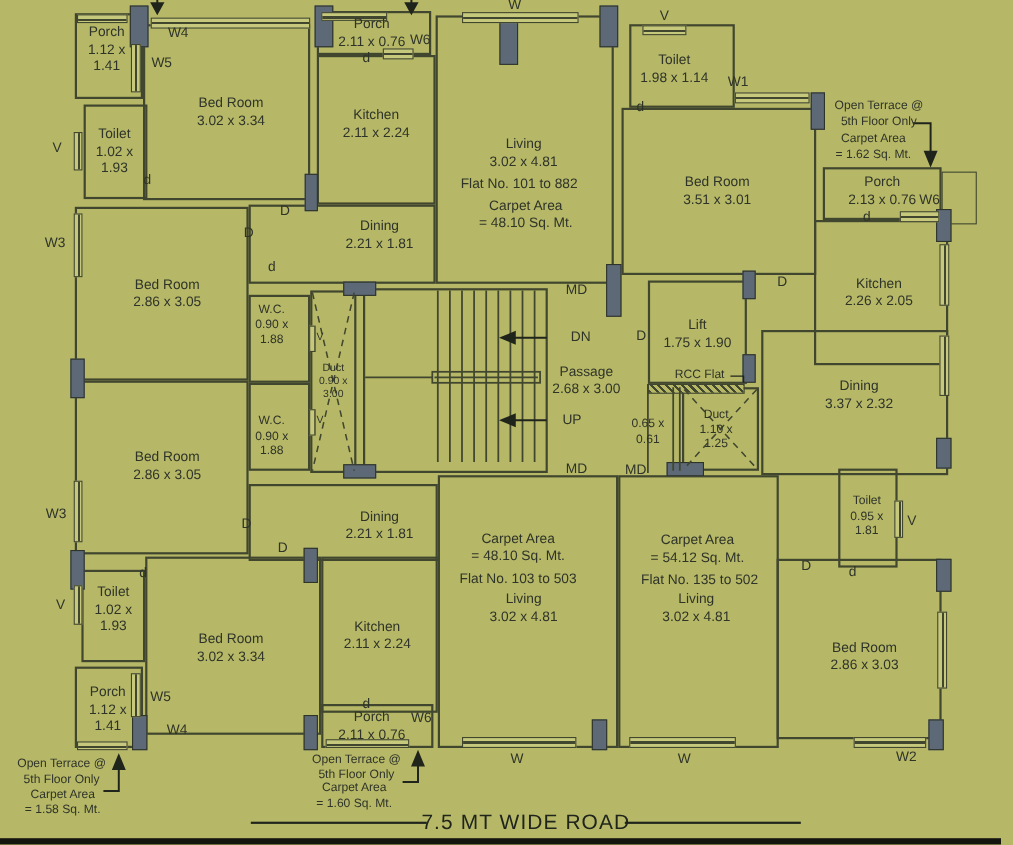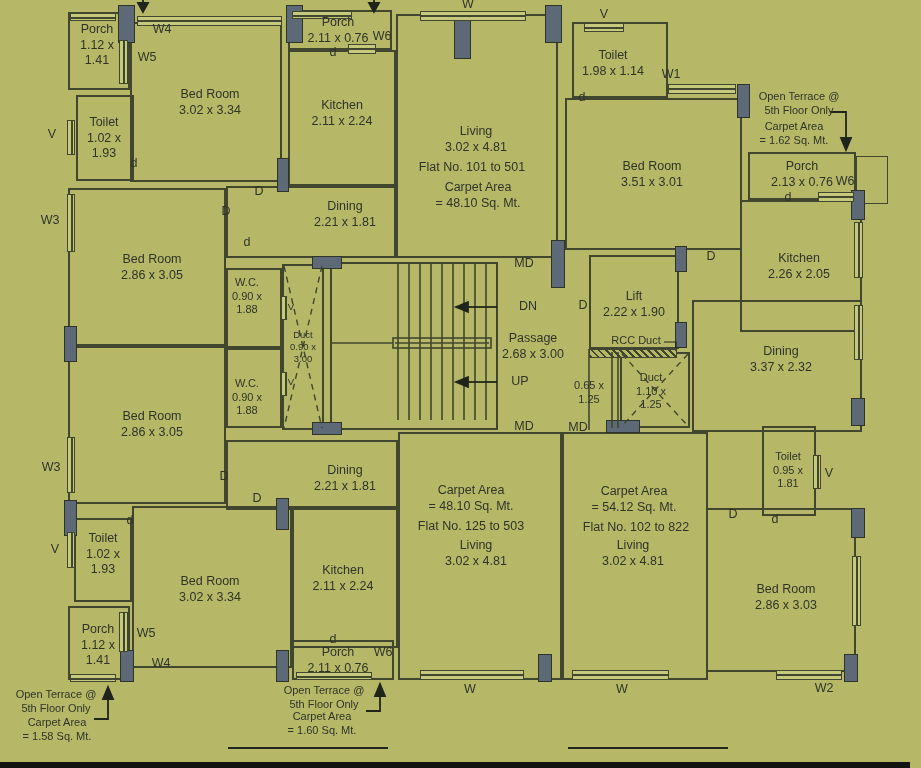--- a/index.html
+++ b/index.html
@@ -150,48 +150,48 @@
 3.02 x 3.34</span>
   <span class="lbl" style="left:104px;top:138px">Toilet
 1.02 x
 1.93</span>
   <span class="lbl" style="left:342px;top:113px">Kitchen
 2.11 x 2.24</span>
   <span class="lbl" style="left:338px;top:30px">Porch
 2.11 x 0.76</span>
   <span class="lbl" style="left:476px;top:139px">Living
 3.02 x 4.81</span>
-  <span class="lbl" style="left:472px;top:168px">Flat No. 101 to 501</span>
+  <span class="lbl" style="left:472px;top:168px">Flat No. 101 to 882</span>
   <span class="lbl" style="left:478px;top:195px">Carpet Area
 = 48.10 Sq. Mt.</span>
   <span class="lbl" style="left:345px;top:214px">Dining
 2.21 x 1.81</span>
   <span class="lbl" style="left:152px;top:267px">Bed Room
 2.86 x 3.05</span>
   <span class="lbl" style="left:152px;top:424px">Bed Room
 2.86 x 3.05</span>
   <span class="lbl sm" style="left:247px;top:296px">W.C.
 0.90 x
 1.88</span>
   <span class="lbl sm" style="left:247px;top:397px">W.C.
 0.90 x
 1.88</span>
   <span class="lbl xs" style="left:303px;top:347px">Duct
 0.90 x
 3.00</span>
   <span class="lbl" style="left:533px;top:346px">Passage
 2.68 x 3.00</span>
   <span class="lbl" style="left:634px;top:304px">Lift
-2.22 x 1.90</span>
-  <span class="lbl sm" style="left:636px;top:341px">RCC Duct</span>
+1.75 x 1.90</span>
+  <span class="lbl sm" style="left:636px;top:341px">RCC Flat</span>
   <span class="lbl sm" style="left:651px;top:391px">Duct
 1.10 x
 1.25</span>
   <span class="lbl sm" style="left:589px;top:393px">0.65 x
-1.25</span>
+0.61</span>
   <span class="lbl" style="left:613px;top:63px">Toilet
 1.98 x 1.14</span>
   <span class="lbl" style="left:652px;top:174px">Bed Room
 3.51 x 3.01</span>
   <span class="lbl" style="left:802px;top:174px">Porch
 2.13 x 0.76</span>
   <span class="lbl" style="left:799px;top:266px">Kitchen
 2.26 x 2.05</span>
   <span class="lbl" style="left:781px;top:359px">Dining
 3.37 x 2.32</span>
@@ -204,26 +204,26 @@
 3.02 x 3.34</span>
   <span class="lbl" style="left:343px;top:578px">Kitchen
 2.11 x 2.24</span>
   <span class="lbl" style="left:98px;top:645px">Porch
 1.12 x
 1.41</span>
   <span class="lbl" style="left:338px;top:660px">Porch
 2.11 x 0.76</span>
   <span class="lbl" style="left:471px;top:498px">Carpet Area
 = 48.10 Sq. Mt.</span>
-  <span class="lbl" style="left:471px;top:527px">Flat No. 125 to 503</span>
+  <span class="lbl" style="left:471px;top:527px">Flat No. 103 to 503</span>
   <span class="lbl" style="left:476px;top:553px">Living
 3.02 x 4.81</span>
   <span class="lbl" style="left:634px;top:499px">Carpet Area
 = 54.12 Sq. Mt.</span>
-  <span class="lbl" style="left:636px;top:528px">Flat No. 102 to 822</span>
+  <span class="lbl" style="left:636px;top:528px">Flat No. 135 to 502</span>
   <span class="lbl" style="left:633px;top:553px">Living
 3.02 x 4.81</span>
   <span class="lbl sm" style="left:788px;top:470px">Toilet
 0.95 x
 1.81</span>
   <span class="lbl" style="left:786px;top:597px">Bed Room
 2.86 x 3.03</span>
 
   <span class="lbl sm" style="left:799px;top:104px">Open Terrace @
 5th Floor Only</span>
@@ -276,15 +276,16 @@
   <span class="lbl" style="left:775px;top:520px">d</span>
 
   <span class="lbl" style="left:524px;top:264px">MD</span>
   <span class="lbl" style="left:524px;top:427px">MD</span>
   <span class="lbl" style="left:578px;top:428px">MD</span>
   <span class="lbl" style="left:528px;top:307px">DN</span>
   <span class="lbl" style="left:520px;top:382px">UP</span>
 
   <div class="roadline" style="left:228px;top:747px;width:160px"></div>
   <div class="roadline" style="left:568px;top:747px;width:160px"></div>
+  <span class="lbl big" style="left:478px;top:748px">7.5 MT WIDE ROAD</span>
 
   <div class="edge" style="left:0px;top:762px;width:910px;height:6px"></div>
 </div>
 
 </body></html>

